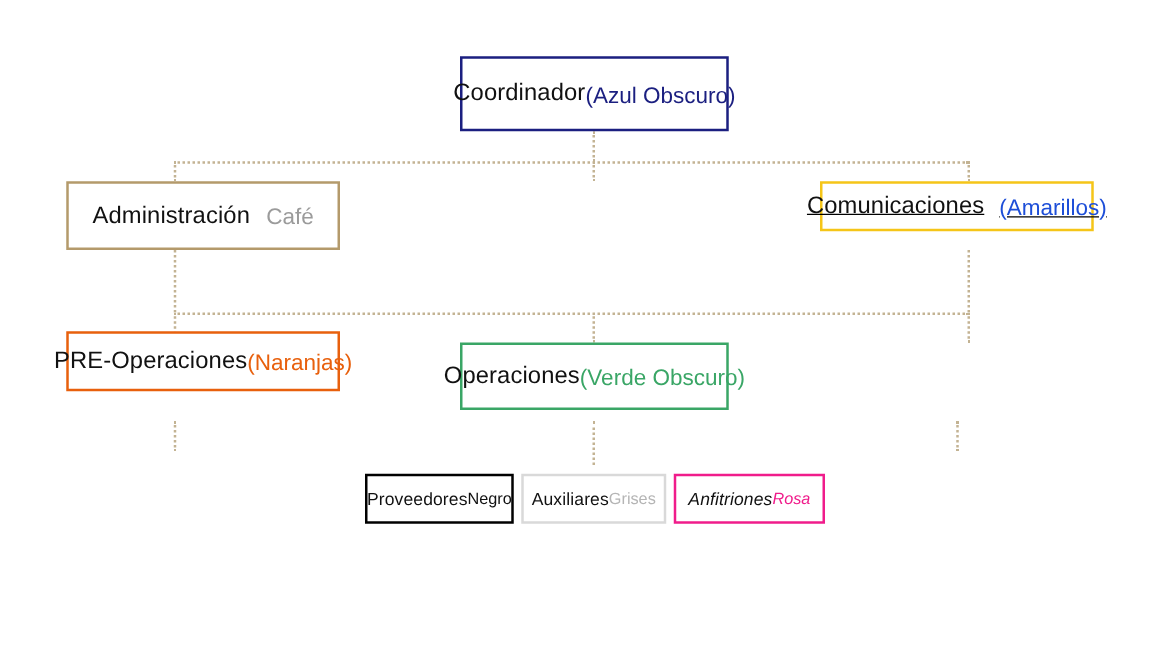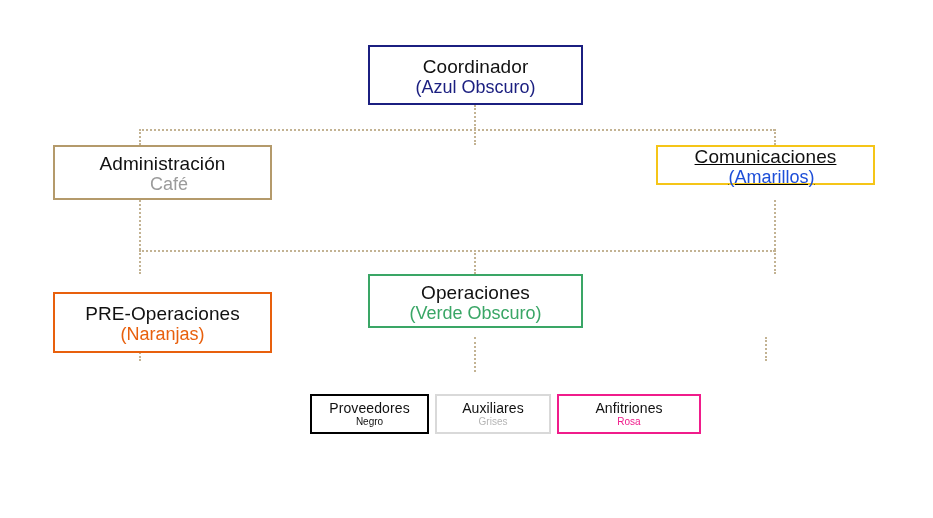--- a/index.html
+++ b/index.html
@@ -19,21 +19,21 @@
     height: 518px;
     background: #ffffff;
   }
 
   
   .node {
     position: absolute;
     box-sizing: border-box;
     background: #ffffff;
     display: flex;
-    flex-direction: column;
+    flex-direction: row;
     align-items: center;
     justify-content: center;
     text-align: center;
     border-style: solid;
   }
   .node .title {
     font-size: 19px;
     line-height: 22px;
     color: #111111;
     letter-spacing: 0.1px;
@@ -75,23 +75,23 @@
     height: 40px;
     border-width: 2px;
     border-color: #f5c518;
     text-decoration: underline;
   }
   #node-comunicaciones .subtitle { color: #1d4ed8; margin-left: 12px; }
 
   
   #node-pre-operaciones {
     left: 53px;
-    top: 292px;
-    width: 219px;
-    height: 61px;
+    top: 265px;
+    width: 219px;
+    height: 48px;
     border-width: 2px;
     border-color: #e8600d;
   }
   #node-pre-operaciones .subtitle { color: #e8600d; }
 
   #node-operaciones {
     left: 368px;
     top: 274px;
     width: 215px;
     height: 54px;
@@ -105,53 +105,53 @@
     top: 274px;
     width: 219px;
     height: 54px;
     border-width: 2px;
     border-color: #7a1313;
   }
   #node-operaciones-especiales .subtitle { color: #9a1b1b; }
 
   
   .node-small {
-    top: 394px;
+    top: 379px;
     height: 40px;
     border-width: 2px;
-    margin-left: 18px;
   }
   .node-small .title {
     font-size: 14px;
     line-height: 16px;
   }
   .node-small .subtitle {
-    font-size: 10px;
+    font-size: 13px;
     line-height: 12px;
     margin-top: 0px;
   }
 
   #node-proveedores {
     left: 292px;
     width: 119px;
     border-color: #000000;
   }
   #node-proveedores .subtitle { color: #111111; }
 
   #node-auxiliares {
     left: 417px;
     width: 116px;
     border-color: #d9d9d9;
   }
   #node-auxiliares .subtitle { color: #b5b5b5; }
 
   #node-anfitriones {
     left: 539px;
-    width: 144px;
+    width: 121px;
     border-color: #f01c8b;
+    font-style: italic;
   }
   #node-anfitriones .subtitle { color: #f01c8b; }
 
   
   .conn-h {
     position: absolute;
     height: 0px;
     border-top: 2px dotted #c3b393;
   }
   .conn-v {

